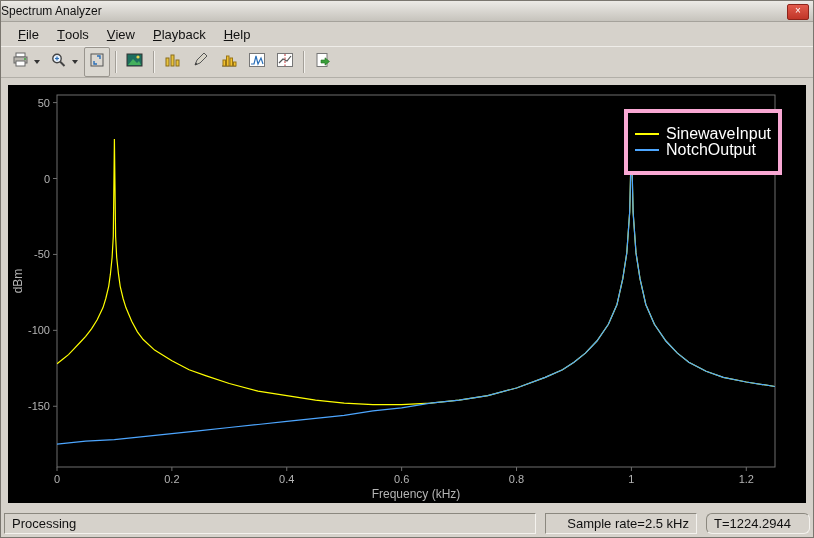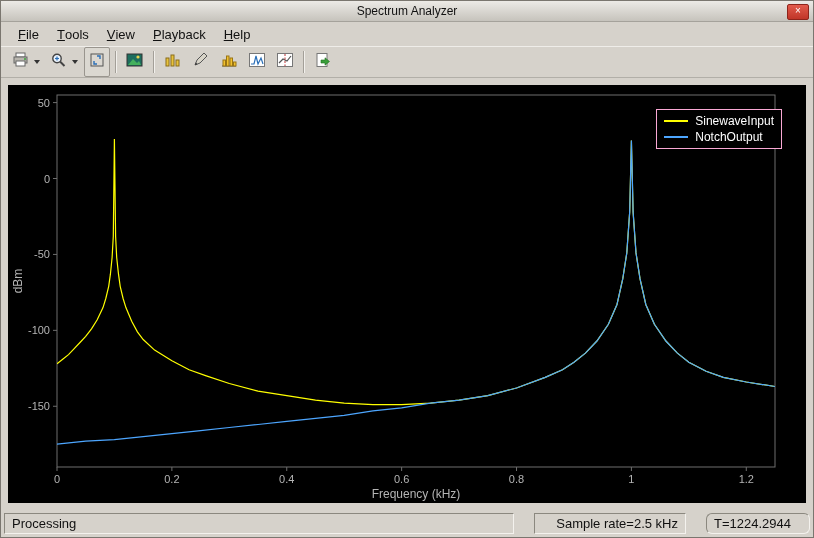--- a/index.html
+++ b/index.html
@@ -1,43 +1,43 @@
 <!DOCTYPE html>
 <html><head>
 <meta charset="utf-8">
 <style>
   html,body{margin:0;padding:0;}
   body{width:814px;height:538px;overflow:hidden;background:#d6d2cb;font-family:"Liberation Sans",sans-serif;}
   .window{position:absolute;inset:0;border:1px solid #7a766f;background:#d6d2cb;box-sizing:border-box;}
 
   .titlebar{height:20px;background:linear-gradient(#eceae6,#c6c3bc);border-bottom:1px solid #a5a29b;
-    position:relative;display:flex;align-items:center;justify-content:center;font-size:12px;color:#111;}
+    position:relative;display:flex;align-items:center;font-size:12px;color:#111;}
   .close-btn{position:absolute;right:4px;top:3px;width:20px;height:14px;
     background:linear-gradient(#e25b4c,#c03528);border:1px solid #8e241b;border-radius:2px;
     color:#fff;font-size:10px;line-height:12px;text-align:center;cursor:default;}
 
   .menubar{height:24px;display:flex;align-items:stretch;padding-left:8px;background:#d6d2cb;font-size:13px;color:#111;}
   .menu-item{display:flex;align-items:center;padding:0 9px;cursor:default;}
   .menu-item u{text-decoration:underline;}
 
   .toolbar{height:30px;display:flex;align-items:center;padding:0 6px;background:#d6d2cb;
     border-top:1px solid #efede9;border-bottom:1px solid #b2afa8;}
   .tb-btn{display:flex;align-items:center;height:24px;padding:2px 3px;border:1px solid transparent;border-radius:2px;margin:0 1px;}
   .tb-btn.outlined{border-color:#99958e;background:#dbd8d1;}
   .tb-arrow{width:0;height:0;border-left:3.5px solid transparent;border-right:3.5px solid transparent;border-top:4px solid #333;margin-left:4px;}
   .tb-sep{width:0;border-left:1px solid #a39f98;border-right:1px solid #f2f0ec;height:22px;margin:0 4px;}
 
   .content{position:absolute;top:77px;left:0;right:0;bottom:27px;padding:7px;box-sizing:border-box;background:#d6d2cb;}
   .scope{width:100%;height:100%;background:#000;position:relative;}
 
-  .legend{position:absolute;top:24px;right:24px;background:#000;border:1px solid #f9a8d4;padding:3px 7px;color:#fff;font-size:12px;}
+  .legend{position:absolute;top:24px;right:24px;background:#000;border:4px solid #f9a8d4;padding:13px 7px;color:#fff;font-size:16px;}
   .legend-row{display:flex;align-items:center;height:16px;}
   .legend-line{display:inline-block;width:24px;height:0;border-top:2px solid;margin-right:7px;}
 
-  .statusbar{position:absolute;left:0;right:0;bottom:0;height:27px;display:flex;align-items:center;gap:20px;
+  .statusbar{position:absolute;left:0;right:0;bottom:0;height:27px;display:flex;align-items:center;gap:9px;
     padding:2px 3px;box-sizing:border-box;background:#d6d2cb;font-size:13px;color:#111;}
   .status-cell{border:1px solid;border-color:#8b887f #f4f2ee #f4f2ee #8b887f;padding:2px 7px;white-space:nowrap;box-sizing:border-box;}
   .status-msg{flex:1;}
 </style>
 </head>
 <body>
 
 <div class="window">
 
   <div class="titlebar">

